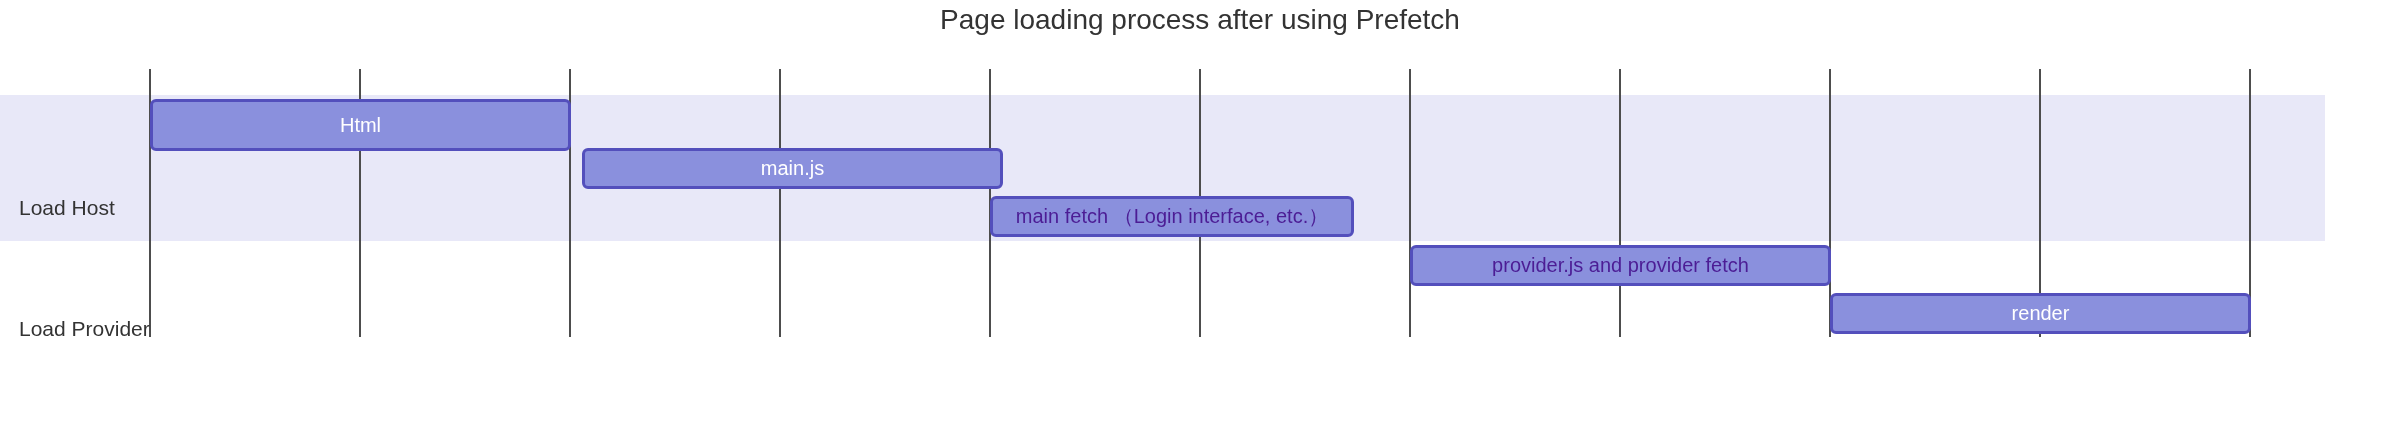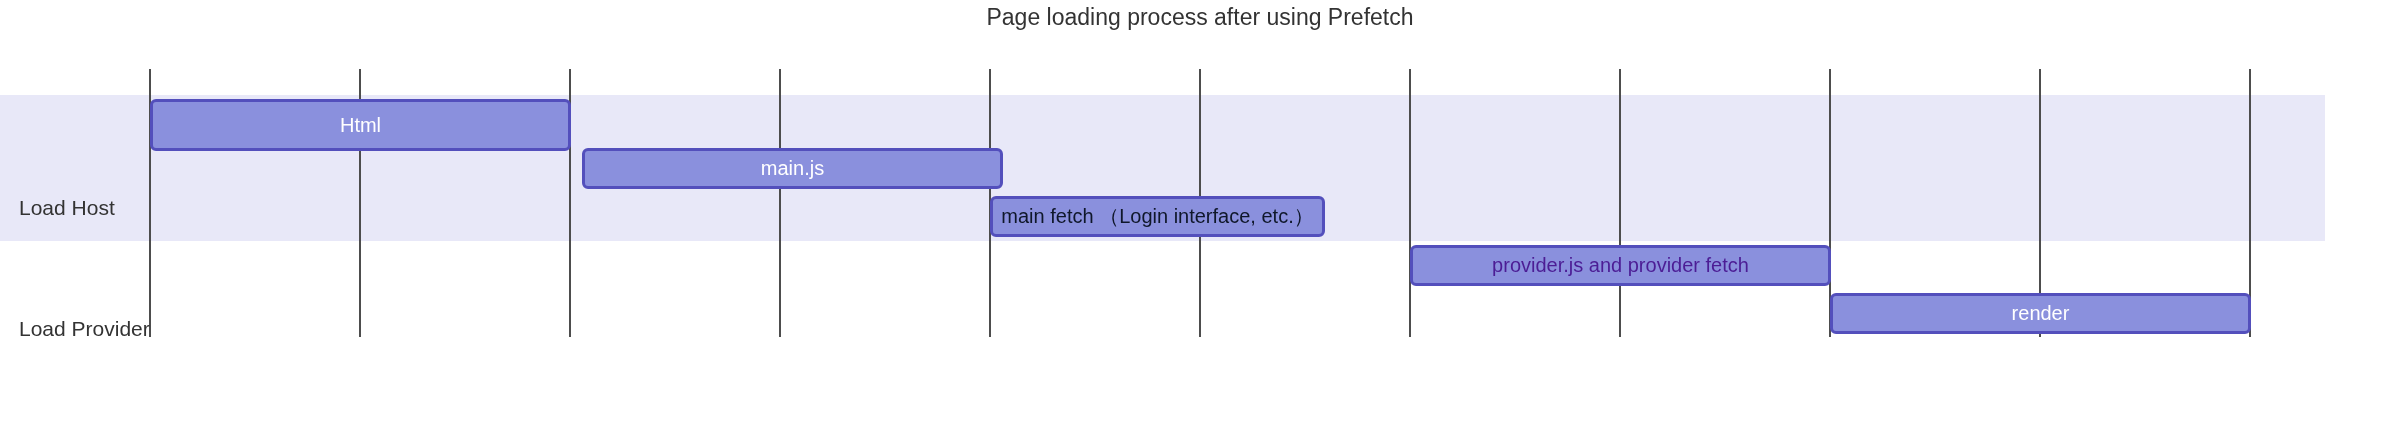--- a/index.html
+++ b/index.html
@@ -10,21 +10,21 @@
     background: #ffffff;
     overflow: hidden;
     font-family: "Liberation Sans", sans-serif;
   }
   .chart-title {
     position: absolute;
     top: 4px;
     left: 0;
     width: 2400px;
     text-align: center;
-    font-size: 23px;
+    font-size: 28px;
     font-weight: 400;
   }
   .band {
     position: absolute;
     left: 0;
   }
   .gridline {
     position: absolute;
     width: 2px;
   }
@@ -71,21 +71,21 @@
       <div class="gridline" style="left: 2039px; top: 69px; height: 268px; background: rgb(77, 77, 77);"></div>
       <div class="gridline" style="left: 2249px; top: 69px; height: 268px; background: rgb(77, 77, 77);"></div>
     </div>
   <div id="bars">
       <div class="task" style="left: 150px; top: 99px; width: 421px; height: 52px; background: rgb(138, 144, 221); border-color: rgb(83, 79, 188); color: rgb(255, 255, 255);">
         <span>Html</span>
       </div>
       <div class="task" style="left: 570px; top: 148px; width: 421px; height: 41px; background: rgb(138, 144, 221); border-color: rgb(83, 79, 188); color: rgb(255, 255, 255); margin-left: 12px;">
         <span>main.js</span>
       </div>
-      <div class="task" style="left: 990px; top: 196px; width: 335px; height: 41px; background: rgb(138, 144, 221); border-color: rgb(83, 79, 188); color: #0f172a;">
+      <div class="task" style="left: 990px; top: 196px; width: 364px; height: 41px; background: rgb(138, 144, 221); border-color: rgb(83, 79, 188); color: #4c1d95;">
         <span>main fetch （Login interface, etc.）</span>
       </div>
       <div class="task" style="left: 1410px; top: 245px; width: 421px; height: 41px; background: rgb(138, 144, 221); border-color: rgb(83, 79, 188); color: #4c1d95;">
         <span>provider.js and provider fetch</span>
       </div>
       <div class="task" style="left: 1830px; top: 293px; width: 421px; height: 41px; background: rgb(138, 144, 221); border-color: rgb(83, 79, 188); color: rgb(255, 255, 255);">
         <span>render</span>
       </div>
     </div>
   <div id="labels">

